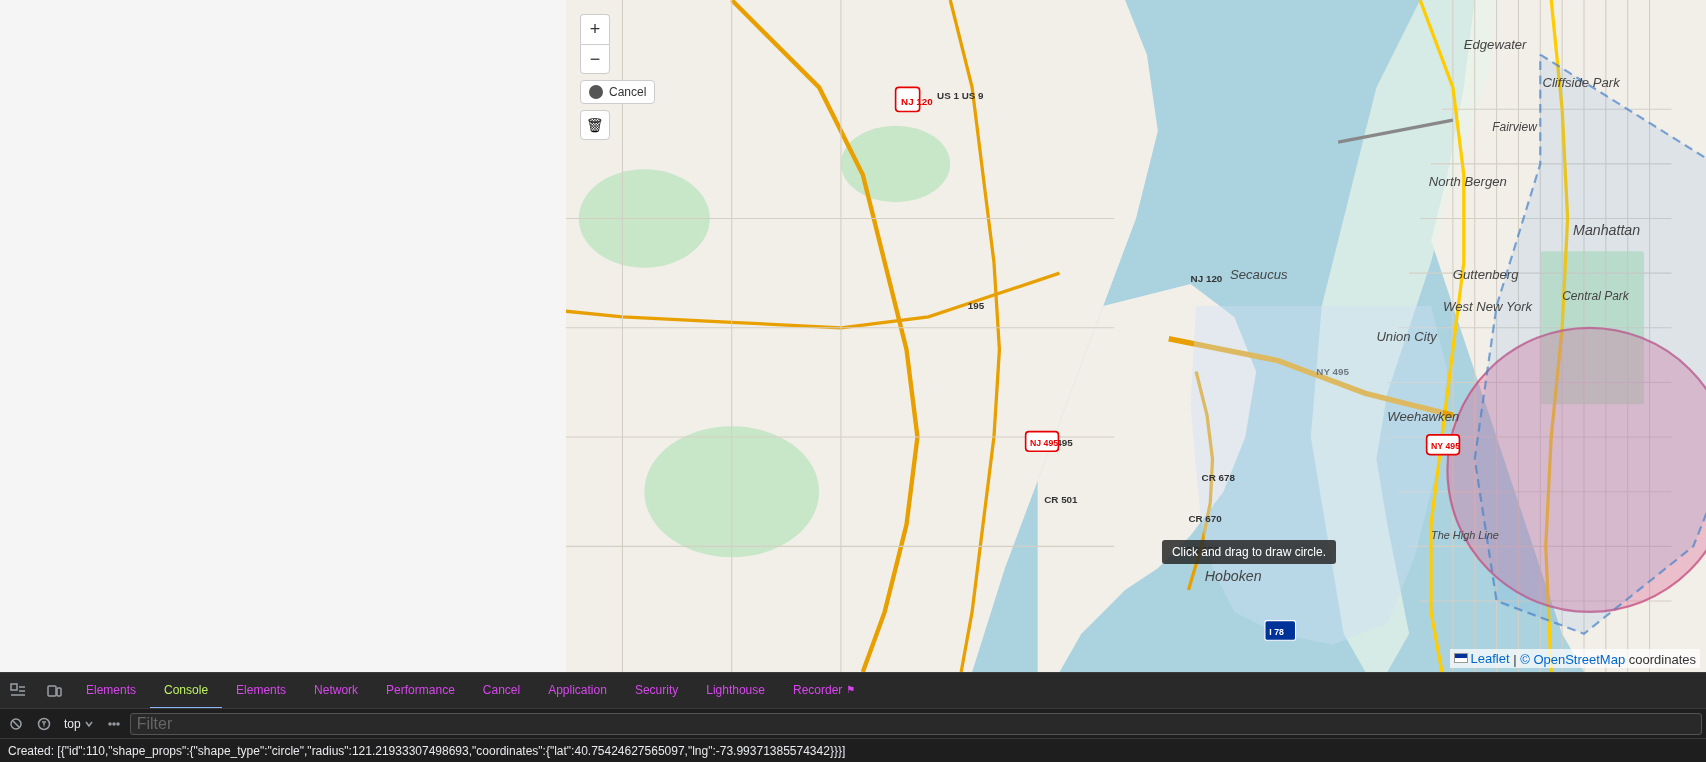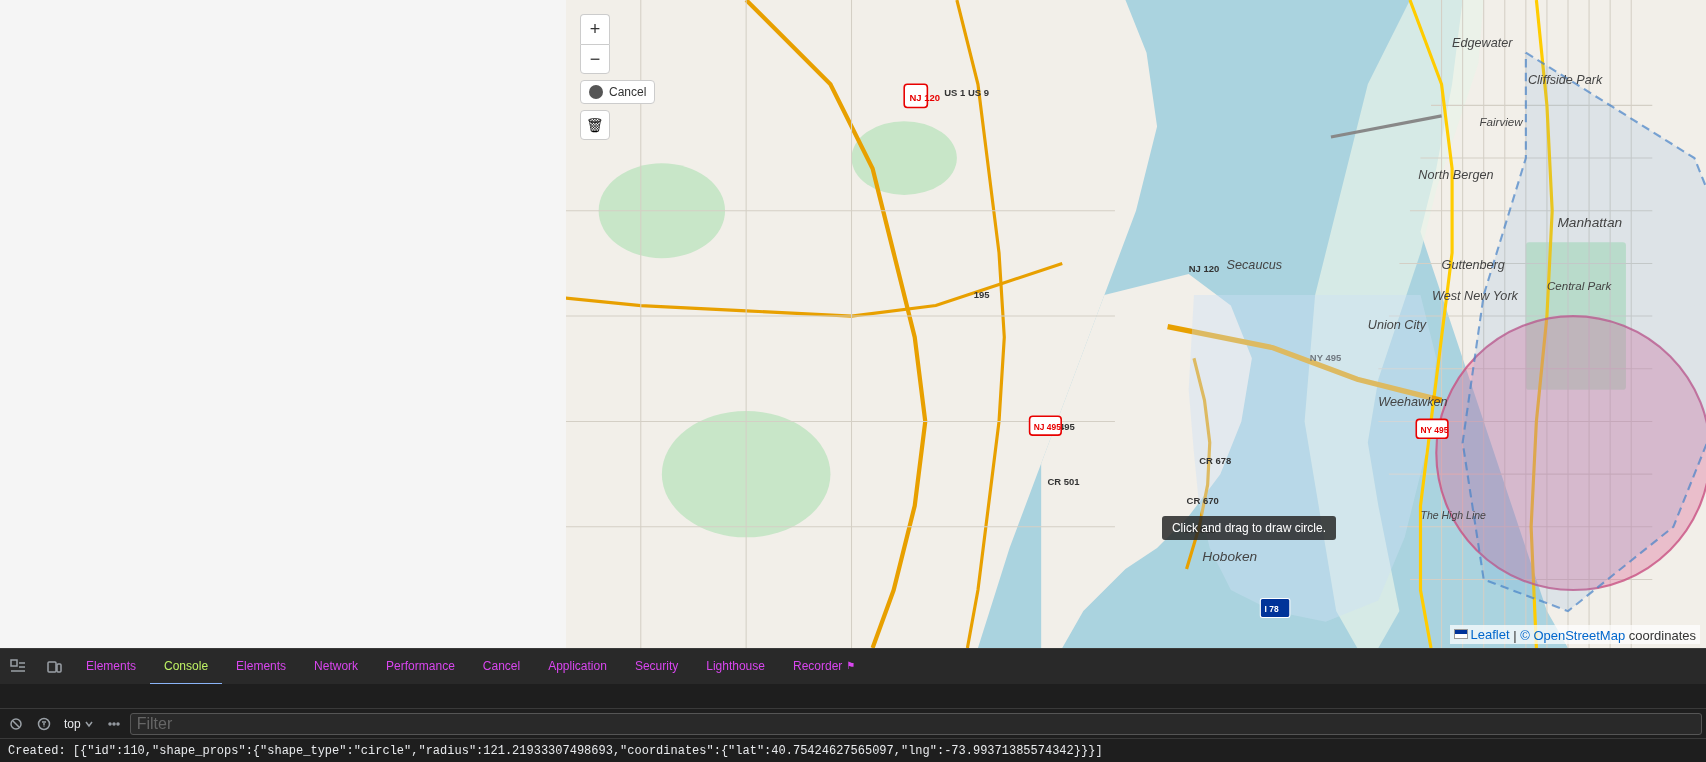--- a/index.html
+++ b/index.html
@@ -213,21 +213,20 @@
 
     
     .console-toolbar {
       display: flex;
       align-items: center;
       background: #1e1e1e;
       height: 30px;
       border-top: 1px solid #3a3a3a;
       padding: 0 4px;
       gap: 4px;
-      margin-top: 24px;
     }
 
     .console-icon-btn {
       width: 24px;
       height: 24px;
       display: flex;
       align-items: center;
       justify-content: center;
       cursor: pointer;
       color: #9aa0a6;
@@ -262,21 +261,21 @@
       outline: none;
     }
 
     .filter-input::placeholder { color: #666; }
 
     
     .console-output {
       background: #1e1e1e;
       color: #e8eaed;
       font-size: 12px;
-      font-family: Liberation Mono, monospace;
+      font-family: Liberation Sans, sans-serif;
       padding: 4px 8px;
       border-top: 1px solid #3a3a3a;
       min-height: 24px;
       display: flex;
       align-items: center;
     }
 
     .console-output-text {
       color: #e8eaed;
     }

